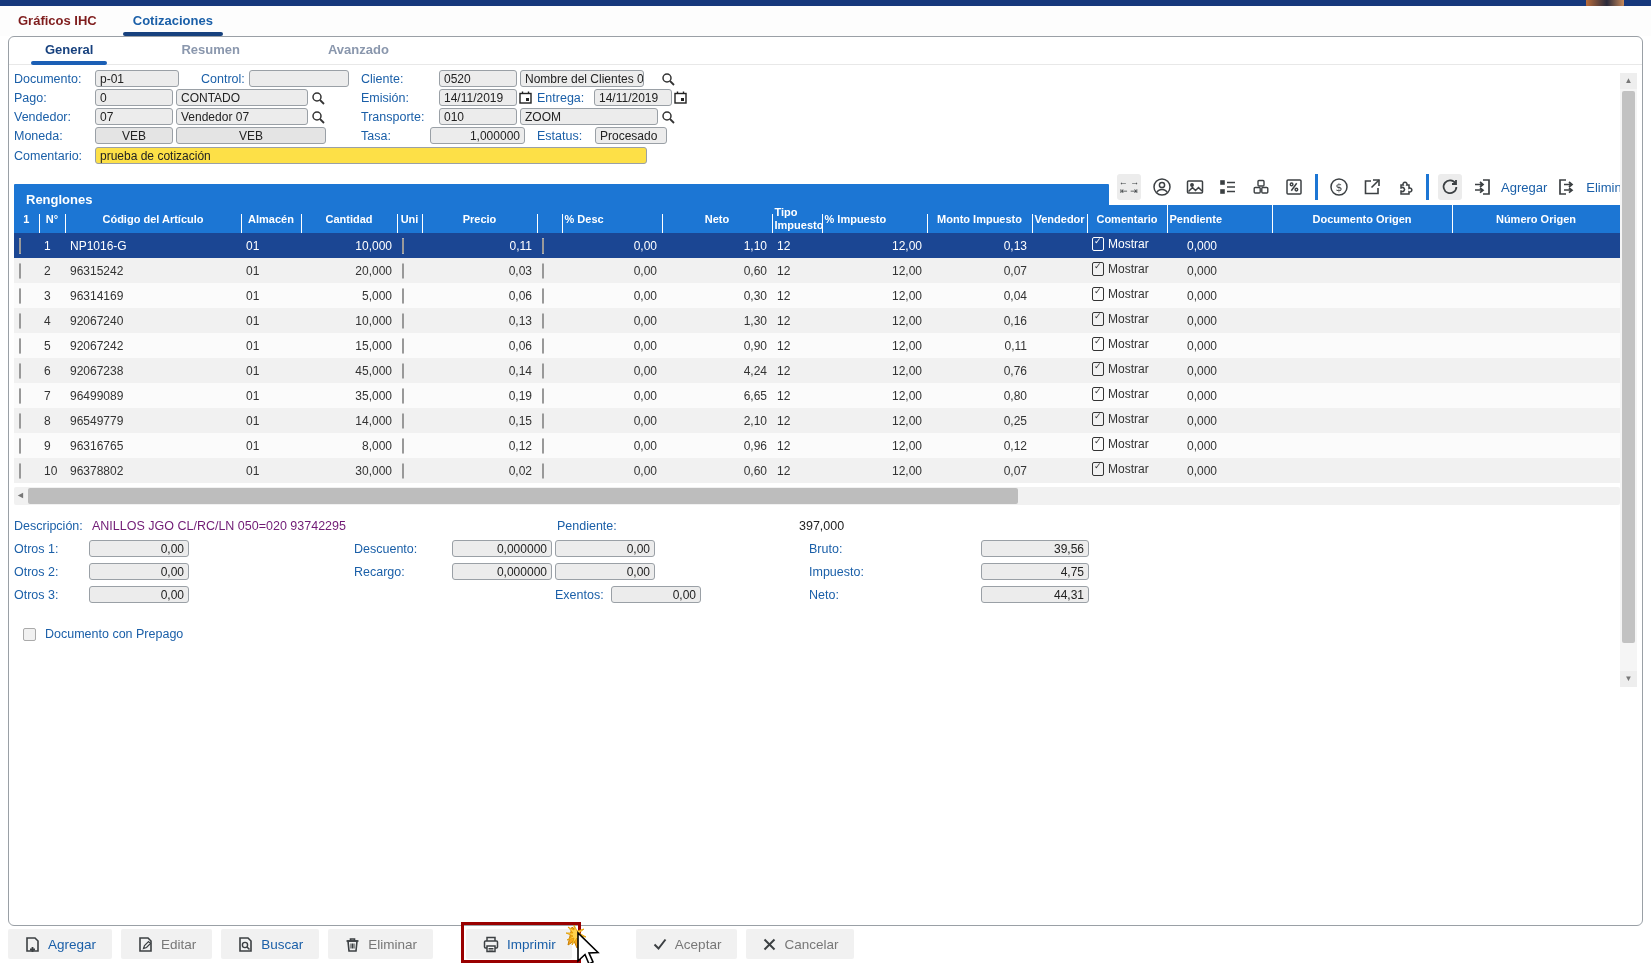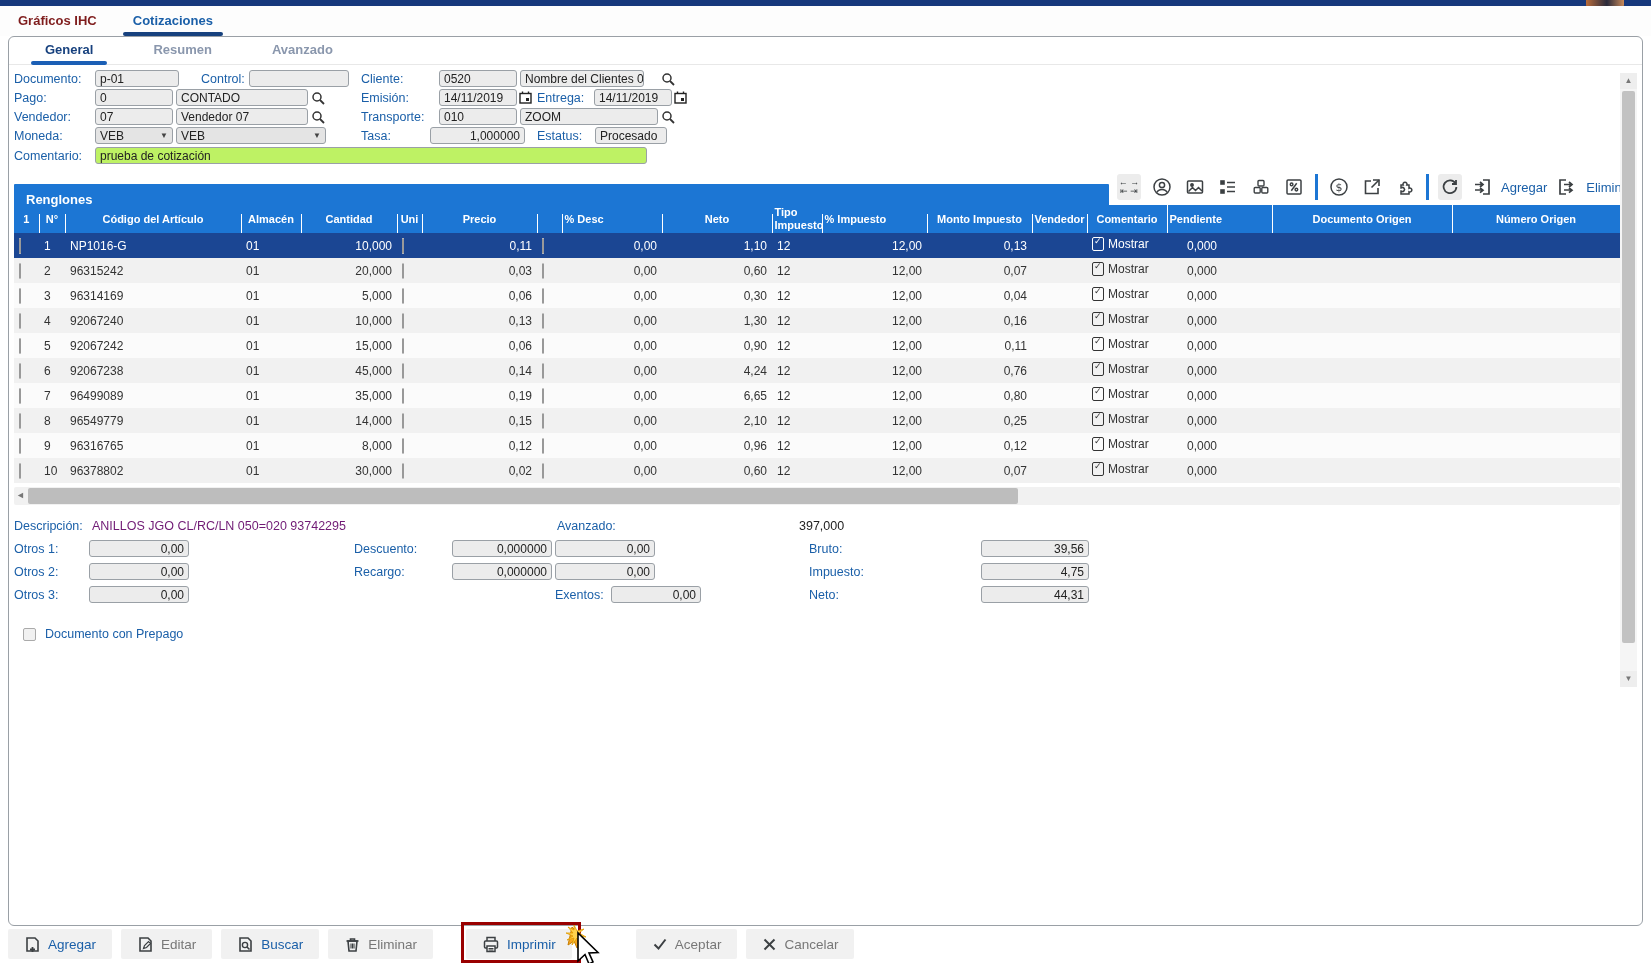--- a/index.html
+++ b/index.html
@@ -8,32 +8,32 @@
   .topbar { position:absolute; left:0; top:0; width:1651px; height:6px; background:#17387c; }
   .avatar-frag { position:absolute; left:1586px; top:0; width:38px; height:7px;
     background:linear-gradient(90deg,#b86b3a,#2a2a3a 55%,#c98a5a); border-radius:0 0 2px 2px; }
   .tabrow { position:absolute; left:0; top:6px; width:1651px; height:30px; background:#fdfdfd; display:flex; align-items:center; }
   .ttab { padding:4px 18px 6px 18px; font-weight:bold; font-size:13px; color:#7f1d1d; position:relative; cursor:default; }
   .ttab.active { color:#1a5fa8; }
   .ttab.active::after { content:""; position:absolute; left:8px; right:8px; bottom:-2px; height:4px; background:#17417e; border-radius:2px; }
 
   .main { position:absolute; left:8px; top:36px; width:1635px; height:890px; background:#fff;
     border:1px solid #9aa0a6; border-radius:6px; overflow:hidden; }
-  .subtabs { display:flex; height:28px; align-items:center; padding-left:22px; gap:32px; border-bottom:1px solid #e8e8e8; }
+  .subtabs { display:flex; height:28px; align-items:center; padding-left:22px; gap:60px; border-bottom:1px solid #e8e8e8; }
   .stab { font-weight:bold; font-size:13px; color:#8a97ad; position:relative; padding:3px 14px 5px; }
   .stab.active { color:#17417e; }
   .stab.active::after { content:""; position:absolute; left:0; right:0; bottom:-3px; height:4px; background:#1b5fb5; border-radius:2px; }
 
   .form-area { position:relative; height:105px; }
   .fl { position:absolute; color:#1a5fa8; white-space:nowrap; }
   .inp { position:absolute; height:17px; background:#ececec; border:1px solid #9aa0a6; border-radius:3px;
     padding:1px 4px; font-size:12px; color:#222; white-space:nowrap; overflow:hidden; }
-  .inp.white { background:#bef264; }
+  .inp.white { background:#fde047; }
   .inp.num { text-align:right; }
-  .sel-inp { background:#e4e4e4; display:flex; justify-content:space-between; align-items:center; }
+  .sel-inp { background:#e4e4e4; display:flex; justify-content:space-between; align-items:center;flex-direction:column; }
   .sel-inp .caret { font-size:8px; color:#444; }
   .mini-btn { position:absolute; width:15px; height:17px; display:flex; align-items:center; justify-content:center; }
   svg.ic { display:block; }
 
   .reng-bar { display:flex; align-items:center; height:30px; margin:2px 5px 0 5px; gap:8px; }
   .reng-title { width:1095px; height:30px; background:#1c76d4; color:#fff; font-weight:bold; font-size:13px;
     display:flex; align-items:center; padding-left:12px; border-radius:1px;margin-top:24px; }
   .rtools { display:flex; align-items:center; gap:9px; color:#3c4043; }
   .rtool { width:24px; height:26px; display:flex; align-items:center; justify-content:center; }
   .rtool.btnbg { background:#ececec; border-radius:3px; }
@@ -548,21 +548,21 @@
   </table>
 
   <div class="hscroll">
     <span class="larr">◄</span>
     <span class="thumb"></span>
   </div>
 
   <div class="summary">
     <span class="fl" style="left:5px;top:6px">Descripción:</span>
     <span style="position:absolute;left:83px;top:6px;color:#701a75">ANILLOS JGO CL/RC/LN 050=020 93742295</span>
-    <span class="fl" style="left:548px;top:6px">Avanzado:</span>
+    <span class="fl" style="left:548px;top:6px">Pendiente:</span>
     <span style="position:absolute;left:790px;top:6px;color:#222">397,000</span>
 
     <span class="fl" style="left:5px;top:29px">Otros 1:</span>
     <span class="inp num" style="left:80px;top:27px;width:100px">0,00</span>
     <span class="fl" style="left:345px;top:29px">Descuento:</span>
     <span class="inp num" style="left:443px;top:27px;width:100px">0,000000</span>
     <span class="inp num" style="left:546px;top:27px;width:100px">0,00</span>
     <span class="fl" style="left:800px;top:29px">Bruto:</span>
     <span class="inp num" style="left:972px;top:27px;width:108px">39,56</span>
 

